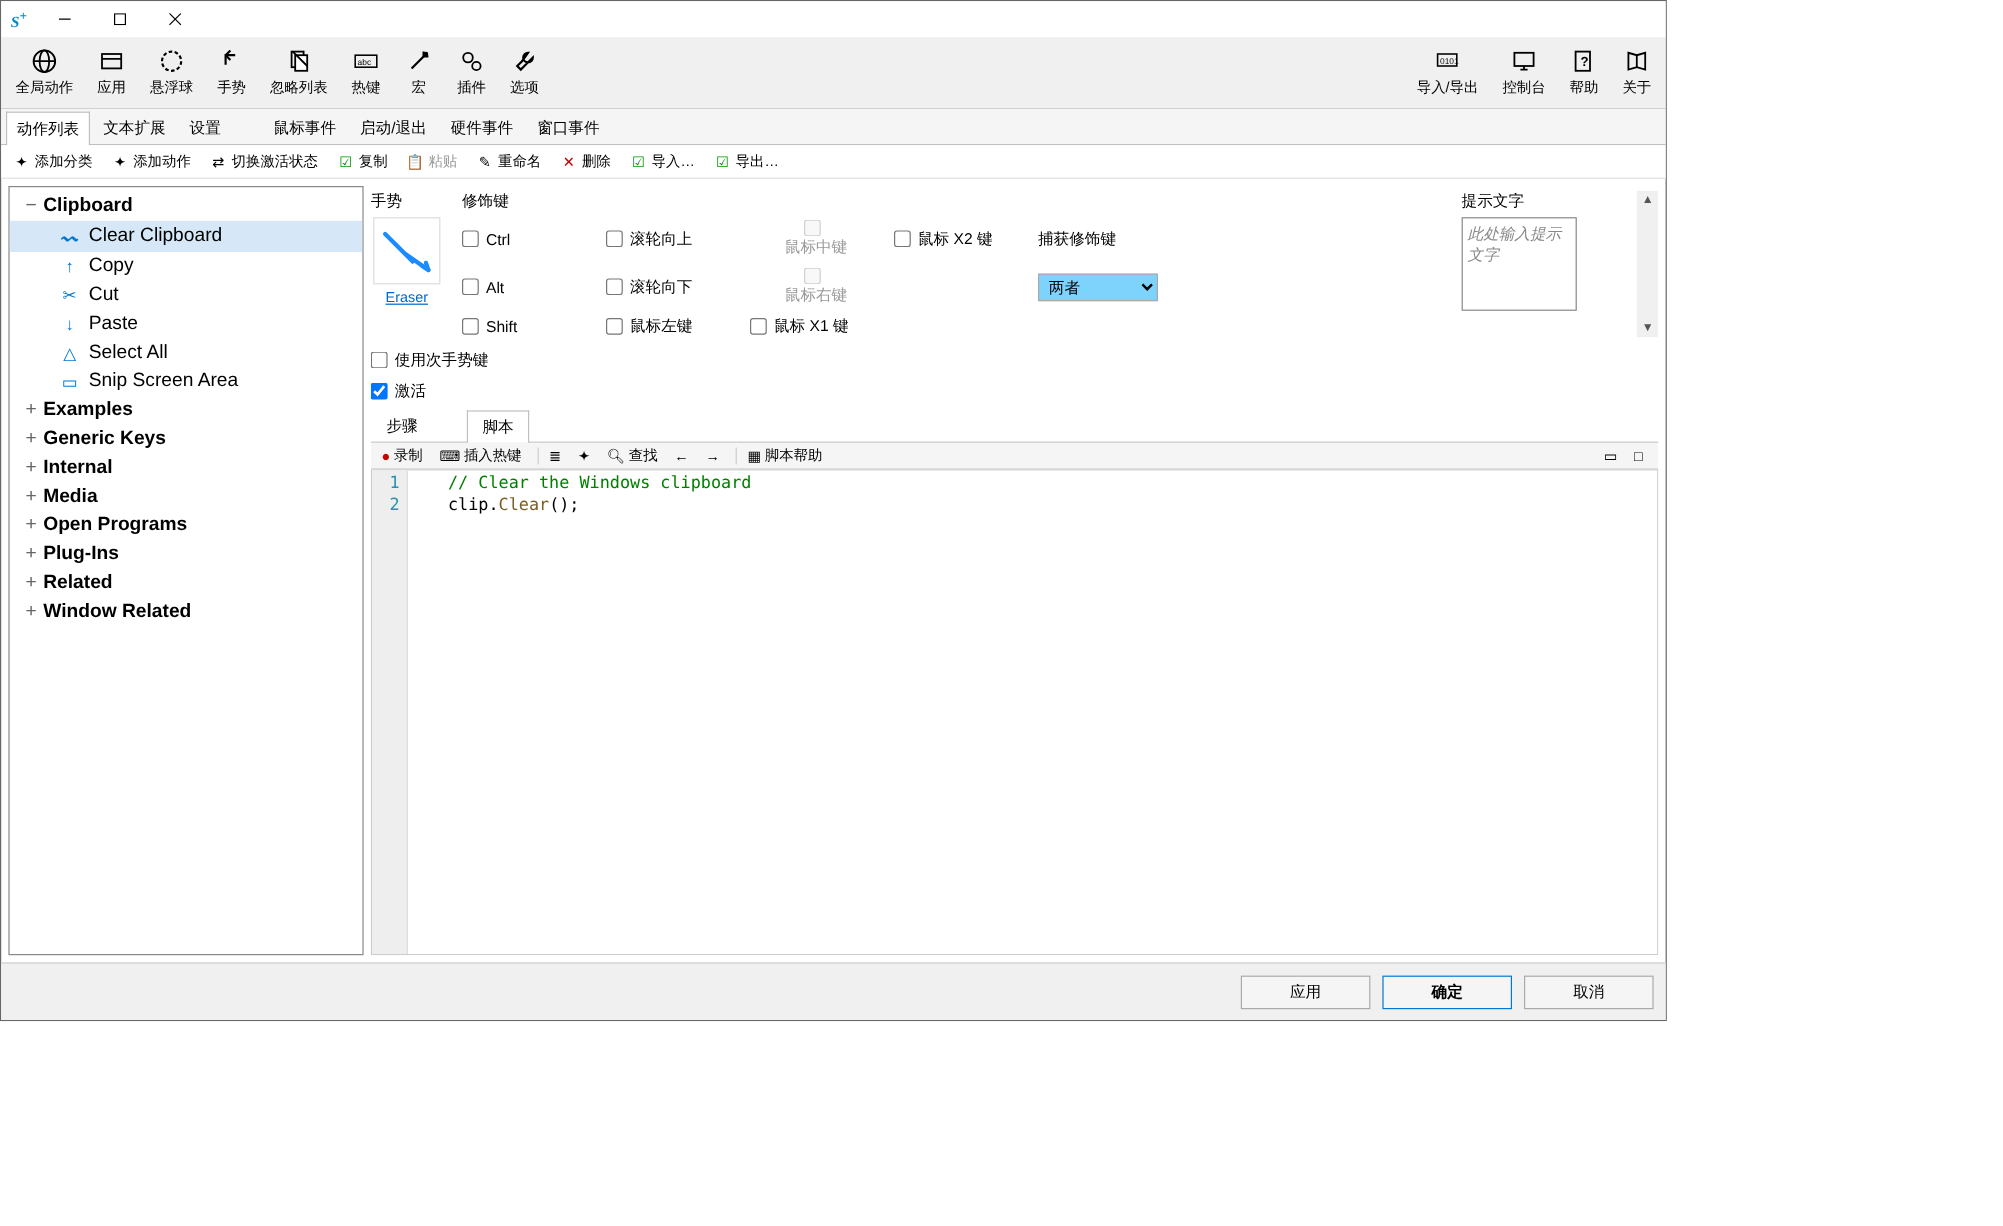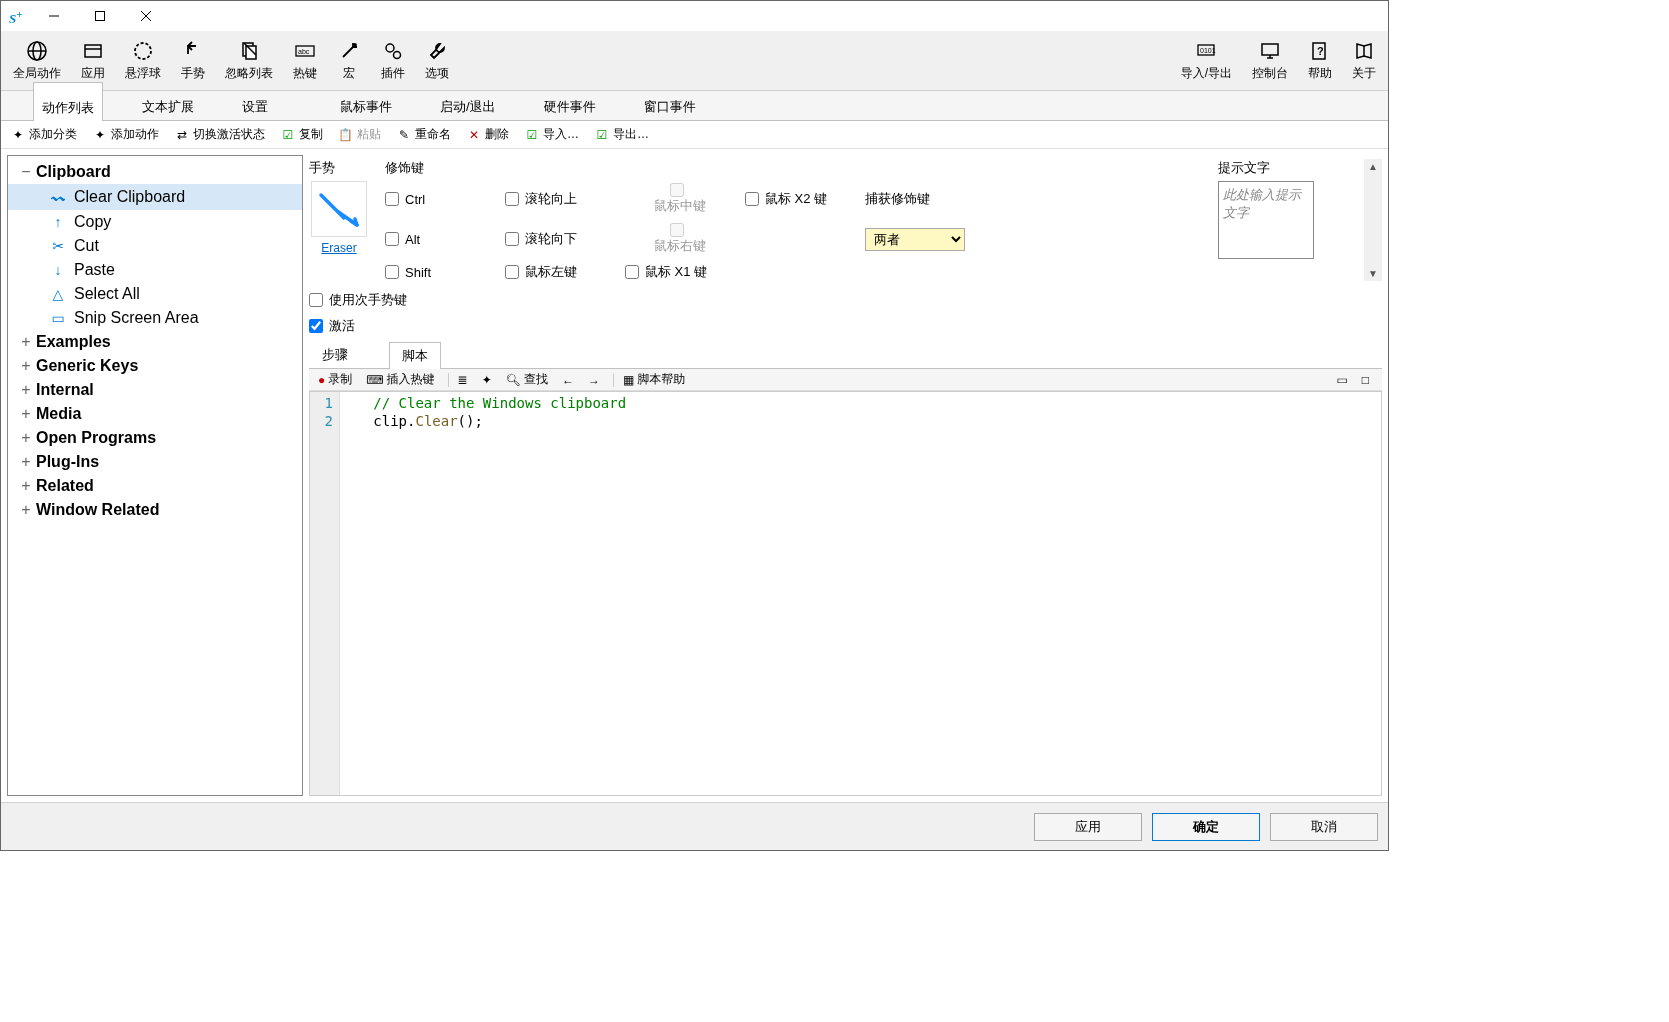--- a/index.html
+++ b/index.html
@@ -11,21 +11,21 @@
 .win-btns { display: flex; }
 .win-btn { width: 46px; height: 30px; display: flex; align-items: center; justify-content: center; font-size: 12px; }
 
 .ribbon { height: 60px; background: #f0f0f0; display: flex; align-items: center; padding: 0 2px; border-bottom: 1px solid #d0d0d0; }
 .ribbon-item { display: flex; flex-direction: column; align-items: center; justify-content: center; height: 58px; padding: 0 10px; cursor: pointer; }
 .ribbon-icon { width: 24px; height: 24px; display: flex; align-items: center; justify-content: center; font-size: 18px; }
 .ribbon-label { font-size: 12px; margin-top: 2px; }
 .ribbon-spacer { flex: 1; }
 
 .sub-tabs { height: 30px; background: #f5f5f5; display: flex; align-items: flex-end; padding: 0 4px; border-bottom: 1px solid #c0c0c0; }
-.sub-tab { padding: 16px 8px 4px; font-size: 13px; cursor: pointer; border: 1px solid transparent; border-bottom: none; margin-right: 2px; margin-left: 28px; }
+.sub-tab { padding: 5px 8px 4px; font-size: 13px; cursor: pointer; border: 1px solid transparent; border-bottom: none; margin-right: 2px; }
 .sub-tab.active { background: #fff; border-color: #c0c0c0; position: relative; top: 1px; }
 
 .action-bar { height: 28px; background: #fff; display: flex; align-items: center; padding: 2px 4px; border-bottom: 1px solid #e0e0e0; }
 .action-btn { display: flex; align-items: center; padding: 2px 6px; font-size: 12px; cursor: pointer; margin-right: 4px; }
 .action-btn.disabled { color: #999; }
 .act-ico { width: 14px; height: 14px; margin-right: 4px; display: inline-flex; align-items: center; justify-content: center; }
 
 .content { flex: 1; display: flex; padding: 6px; gap: 6px; overflow: hidden; }
 .tree-panel { width: 296px; border: 1px solid #888; background: #fff; padding: 4px 0; overflow-y: auto; }
 .tree-cat { display: flex; align-items: center; padding: 3px 8px; cursor: pointer; font-size: 16px; font-weight: bold; }
@@ -41,21 +41,21 @@
 .gesture-preview { width: 56px; height: 56px; border: 1px solid #ddd; background: #fff; display: flex; align-items: center; justify-content: center; font-size: 32px; color: #0078d4; }
 .gesture-name { color: #0066cc; text-decoration: underline; font-size: 12px; margin-top: 4px; cursor: pointer; }
 .modifiers { flex: 1; }
 .mod-label { font-size: 13px; margin-bottom: 6px; }
 .mod-grid { display: grid; grid-template-columns: repeat(4, 110px) auto; gap: 8px 10px; align-items: center; }
 .cb { display: flex; align-items: center; font-size: 13px; }
 .cb input { margin-right: 6px; width: 14px; height: 14px; }
 .cb.disabled { color: #999; flex-direction: column; }
 .capture-col { display: flex; flex-direction: column; gap: 6px; }
 .cap-label { font-size: 13px; }
-.cap-select { width: 100px; border: 1px solid #aaa; padding: 2px 4px; background: #fef9c3; font-size: 13px; }
+.cap-select { width: 100px; border: 1px solid #aaa; padding: 2px 4px; background: #7dd3fc; font-size: 13px; }
 .hint-box { width: 130px; }
 .hint-label { font-size: 13px; margin-bottom: 4px; }
 .hint-ta { width: 96px; height: 78px; border: 1px solid #888; font-size: 13px; padding: 4px; resize: none; font-family: inherit; }
 .hint-ta::placeholder { font-style: italic; color: #888; }
 .scroll-col { width: 18px; background: #f0f0f0; display: flex; flex-direction: column; align-items: center; justify-content: space-between; padding: 2px 0; }
 .scroll-arr { font-size: 10px; color: #555; cursor: pointer; }
 
 .opts-row { display: flex; gap: 16px; padding: 2px 0 6px 0; }
 
 .sub2-tabs { display: flex; border-bottom: 1px solid #c0c0c0; text-align: right; }

